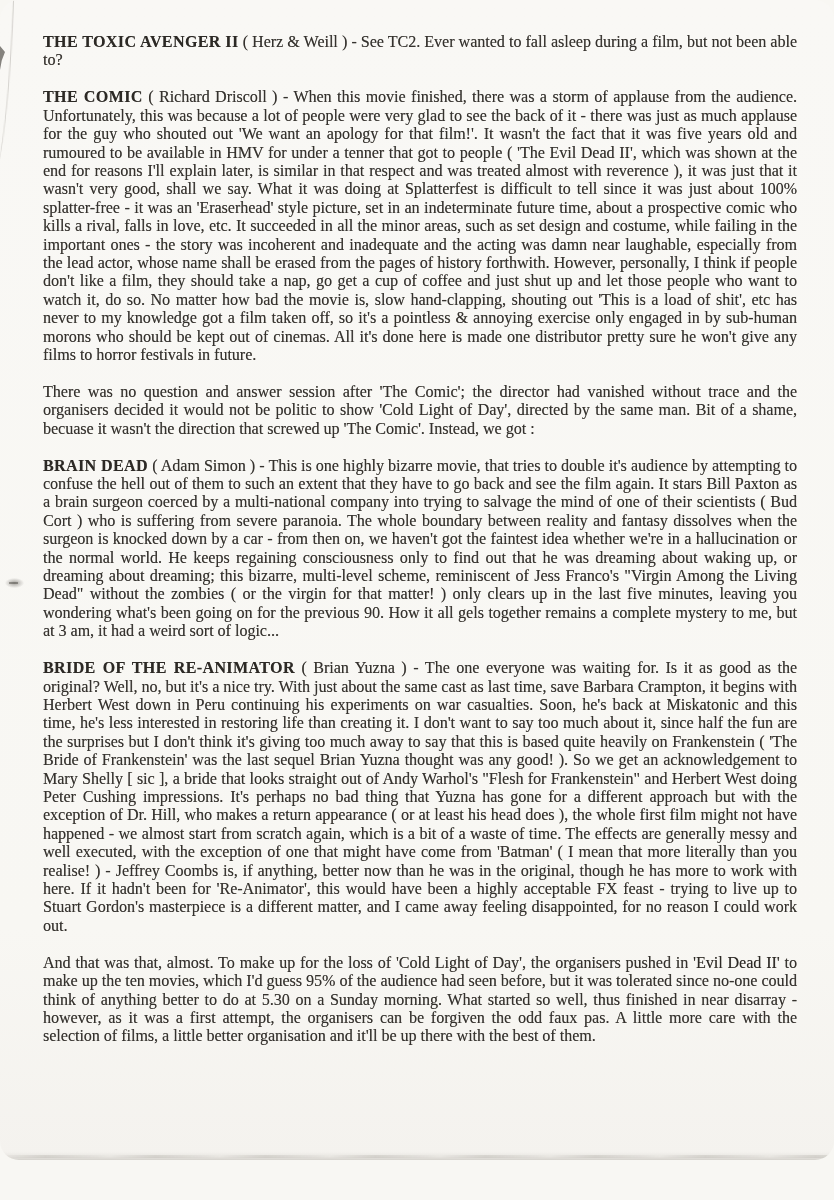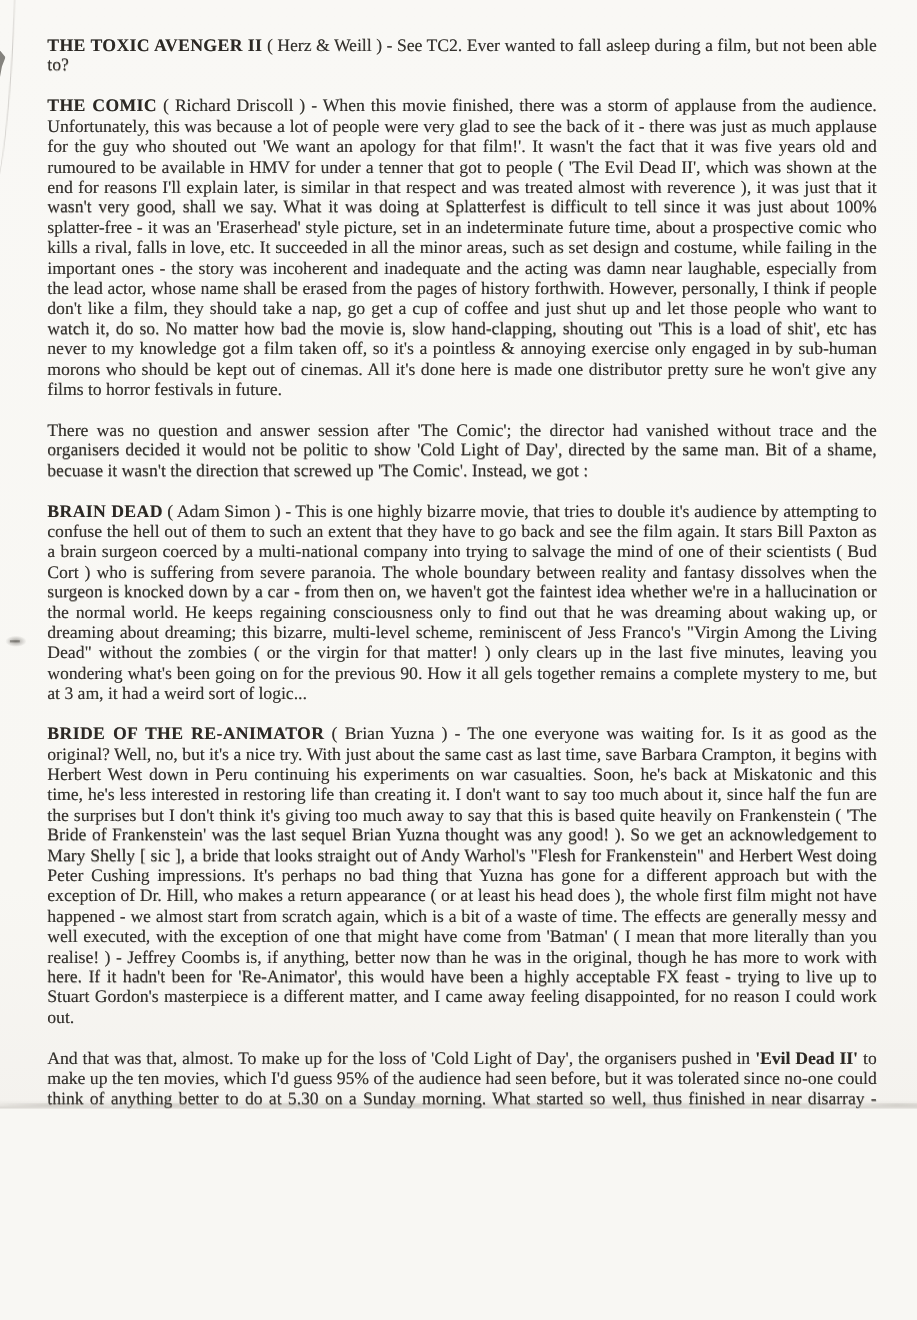--- a/index.html
+++ b/index.html
@@ -3,25 +3,26 @@
 <meta charset="utf-8">
 <style>
   html, body {
     margin: 0;
     padding: 0;
     background: #f8f7f3;
   }
   .page {
     position: relative;
     width: 834px;
-    height: 1008px;
+    height: 1160px;
     margin: 0;
     background: linear-gradient(180deg, #f9f8f5 0%, #f8f7f3 80%, #f4f2ee 100%);
     overflow: hidden;
     font-family: "Liberation Serif", serif;
+    border-radius: 19px;
   }
   .content {
     position: absolute;
     left: 43px;
     top: 33px;
     width: 754px;
     color: #35322e;
     font-size: 16px;
     line-height: 18.4px;
     text-align: justify;
@@ -29,21 +30,21 @@
   }
   .para {
     margin: 0 0 18.5px 0;
   }
   .film-title {
     font-weight: bold;
     color: #2c2925;
     letter-spacing: 0.4px;
   }
   .bold-inline {
-    font-weight: bold;
+    font-weight: normal;
     color: #2c2925;
   }
   
   .artifact { position: absolute; pointer-events: none; }
   .crease-line {
     left: -16px;
     top: -6px;
     width: 26px;
     height: 185px;
     border-right: 1.5px solid rgba(115, 110, 102, 0.30);

